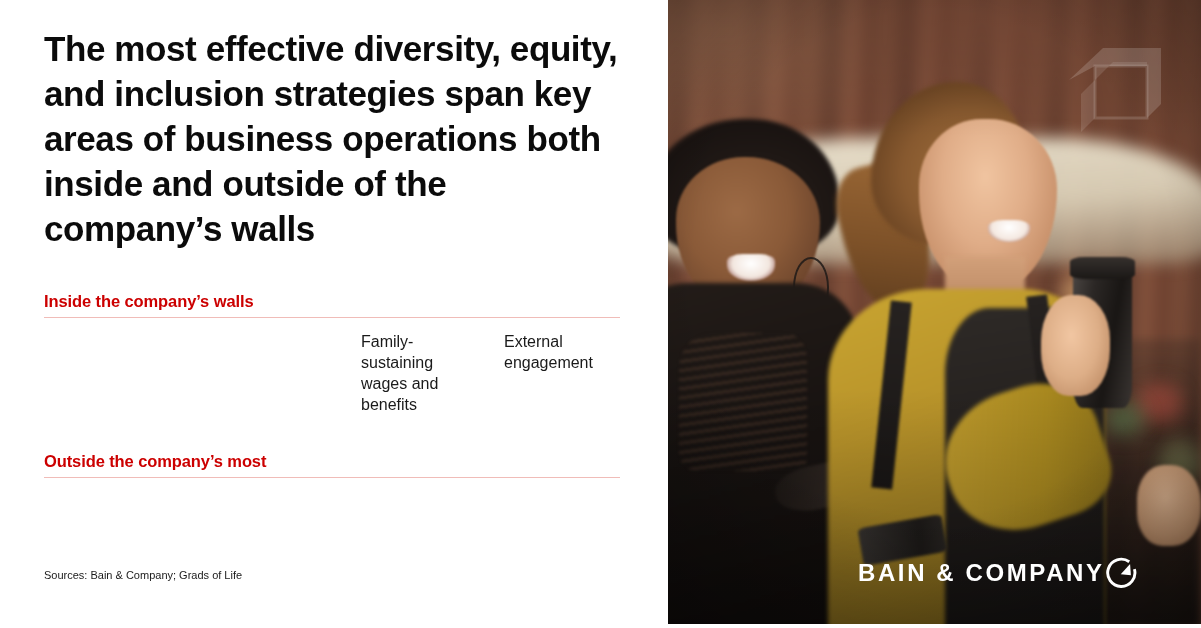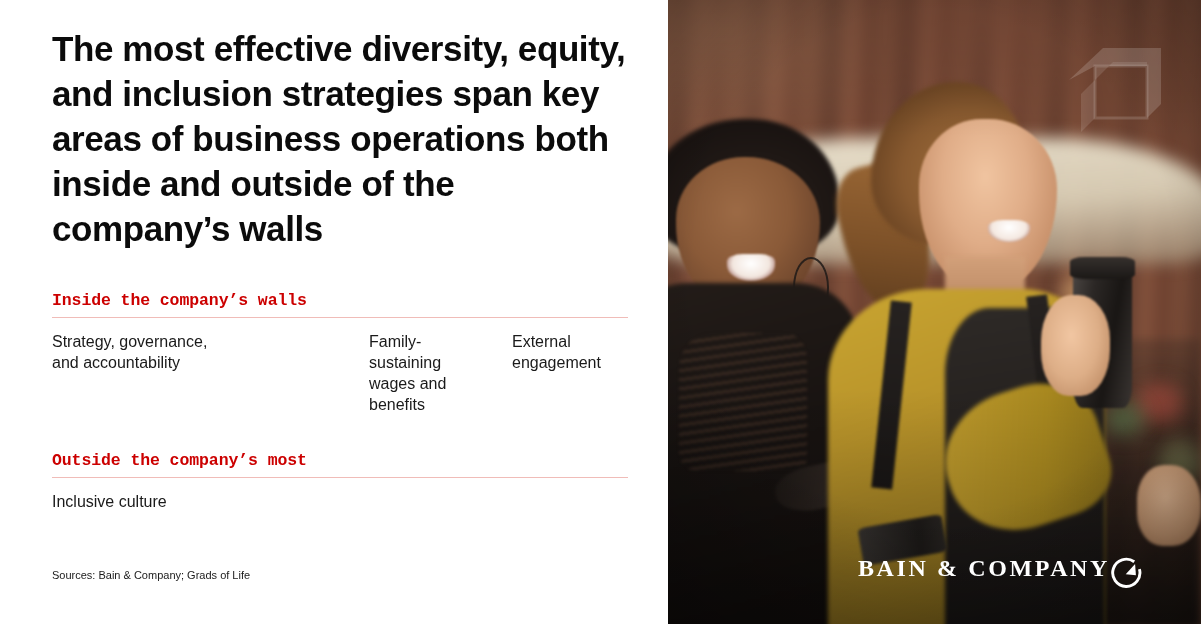--- a/index.html
+++ b/index.html
@@ -16,21 +16,21 @@
     position: relative;
     width: 1201px;
     height: 628px;
     background: #ffffff;
     overflow: hidden;
   }
 
   
   .left-panel {
     position: absolute;
-    left: 8px;
+    left: 0;
     top: 0;
     width: 668px;
     height: 628px;
     background: #ffffff;
   }
 
   .headline {
     position: absolute;
     left: 44px;
     top: 26px;
@@ -52,21 +52,20 @@
   .section-outside { top: 451px; }
 
   .section-title {
     font-size: 16.5px;
     font-weight: bold;
     color: #cc0000;
     letter-spacing: -0.1px;
     line-height: 20px;
     margin: 0;
     padding: 0 0 6px 0;
-    font-family: Liberation Mono, monospace;
   }
 
   .section-rule {
     width: 576px;
     height: 1px;
     background: #f0bcb8;
     margin: 0 0 13px 0;
   }
 
   .columns {
@@ -328,22 +327,21 @@
     height: 104px;
     opacity: 0.55;
   }
 
   
   .bain-lockup {
     position: absolute;
     left: 190px;
     bottom: 38px;
     display: flex;
-    align-items: flex-start;
-    font-family: Liberation Serif, serif;
+    align-items: center;
   }
   .bain-word {
     font-size: 24px;
     font-weight: bold;
     letter-spacing: 2.6px;
     color: #ffffff;
     line-height: 1;
     white-space: nowrap;
   }
   .bain-mark { width: 34px; height: 34px; flex: 0 0 34px; }
@@ -363,30 +361,28 @@
 <div id="infographic">
 
   <div class="left-panel">
 
     <h1 class="headline">The most effective diversity, equity, and inclusion strategies span key areas of business operations both inside and outside of the company’s walls</h1>
 
     <div class="section section-inside">
       <div class="section-title">Inside the company’s walls</div>
       <div class="section-rule"></div>
       <div class="columns">
-        <div class="col col-0">Strategy, governance, and accountability</div>
         <div class="col col-2">Family-sustaining wages and benefits</div>
         <div class="col col-3">External engagement</div>
       </div>
     </div>
 
     <div class="section section-outside">
       <div class="section-title">Outside the company’s most</div>
       <div class="section-rule"></div>
-      <div class="single-item">Inclusive culture</div>
     </div>
 
     <div class="sources">Sources: Bain &amp; Company; Grads of Life</div>
   </div>
 
   <div class="photo-panel">
     <div class="bg-brick"></div>
     <div class="bg-awning"></div>
     <div class="bg-lower"></div>
 

